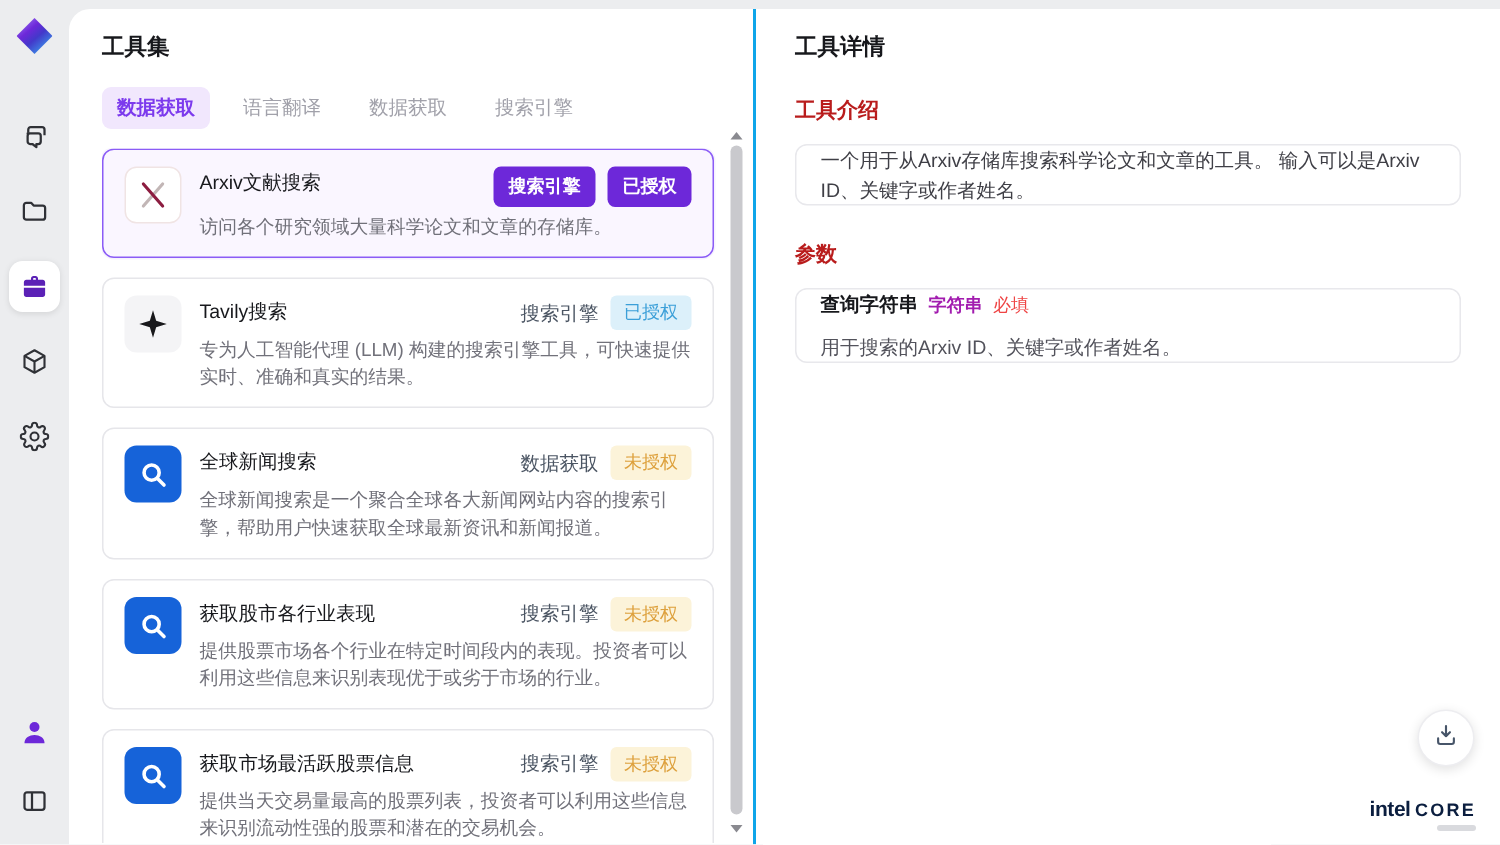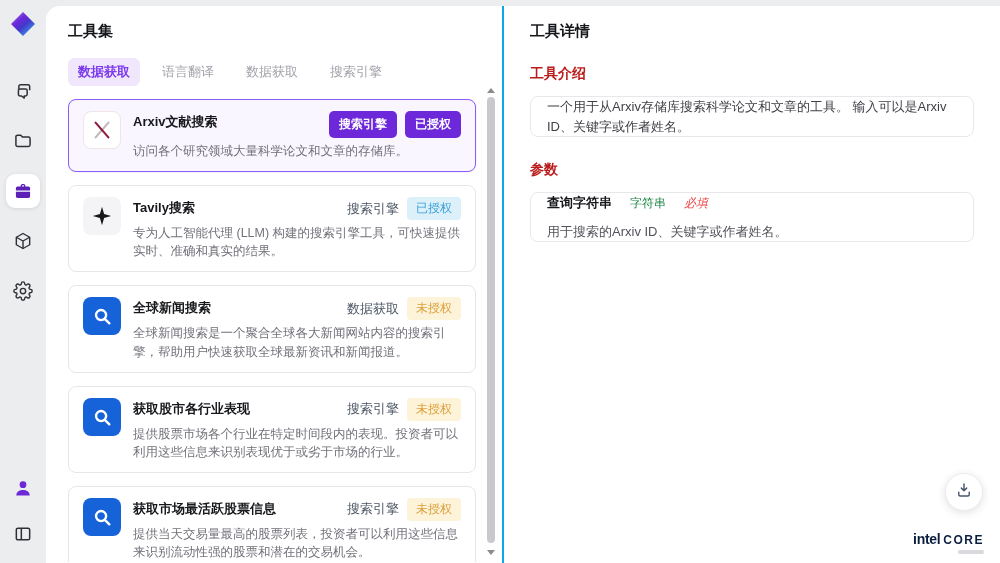--- a/index.html
+++ b/index.html
@@ -66,21 +66,21 @@
   .tool-icon {
     width:38px; height:38px; border-radius:8px; flex:none;
     display:flex; align-items:center; justify-content:center;
   }
   .tool-icon svg { width:22px; height:22px; }
   .tool-icon.bg-light { background:#f4f4f6; }
   .tool-icon.bg-white { background:#fff; border:1px solid #f0e4e4; }
   .tool-icon.bg-blue  { background:#1663d9; }
   .card-body { flex:1; min-width:0; }
   .card-top { display:flex; align-items:flex-start; }
-  .tool-name { font-size:13px; font-weight:bold; color:#17181c; padding-top:2px; }
+  .tool-name { font-size:13px; font-weight:normal; color:#17181c; padding-top:2px; }
   .badges { margin-left:auto; display:flex; gap:8px; align-items:center; flex:none; }
   .badge-solid {
     background:#6d28d9; color:#fff; font-size:12px; font-weight:bold;
     padding:5px 10px; border-radius:5px; white-space:nowrap;
   }
   .cat-text { font-size:13px; color:#4b5563; white-space:nowrap; }
   .auth-badge { font-size:12px; padding:3px 9px; border-radius:4px; white-space:nowrap; }
   .auth-yes { background:#dcf0fa; color:#3b9fd8; }
   .auth-no  { background:#fcf3d9; color:#dda03c; }
   .tool-desc { font-size:12.5px; color:#71717a; line-height:1.45; margin-top:4px; }
@@ -97,24 +97,24 @@
   }
   
   .detail-pane { flex:1; padding:16px 26px; position:relative; }
   .detail-title { font-size:15px; font-weight:bold; color:#17181c; }
   .section-title { font-size:14px; font-weight:bold; color:#b91c1c; margin-top:24px; }
   .info-box {
     border:1px solid #e8e8ec; border-radius:8px; background:#fff;
     padding:0 16px; margin-top:13px; font-size:13px; color:#3f3f46;
     line-height:1.5;
   }
-  .param-head { display:flex; align-items:baseline; gap:18px; }
+  .param-head { display:flex; align-items:baseline; gap:7px; }
   .param-name { font-size:13px; font-weight:bold; color:#17181c; }
-  .param-type { font-size:12px; color:#15803d; }
-  .param-required { font-size:12px; color:#ef4444;font-style:italic; }
+  .param-type { font-size:12px; color:#a21caf;font-weight:bold; }
+  .param-required { font-size:12px; color:#ef4444; }
   .param-desc { font-size:13px; color:#52525b; margin-top:9px; }
   
   .download-fab {
     position:absolute; right:17px; bottom:52px;
     width:38px; height:38px; border-radius:50%;
     background:#fff; border:1px solid #ededf0;
     box-shadow:0 2px 8px rgba(0,0,0,.12);
     display:flex; align-items:center; justify-content:center;
     cursor:pointer;
   }

